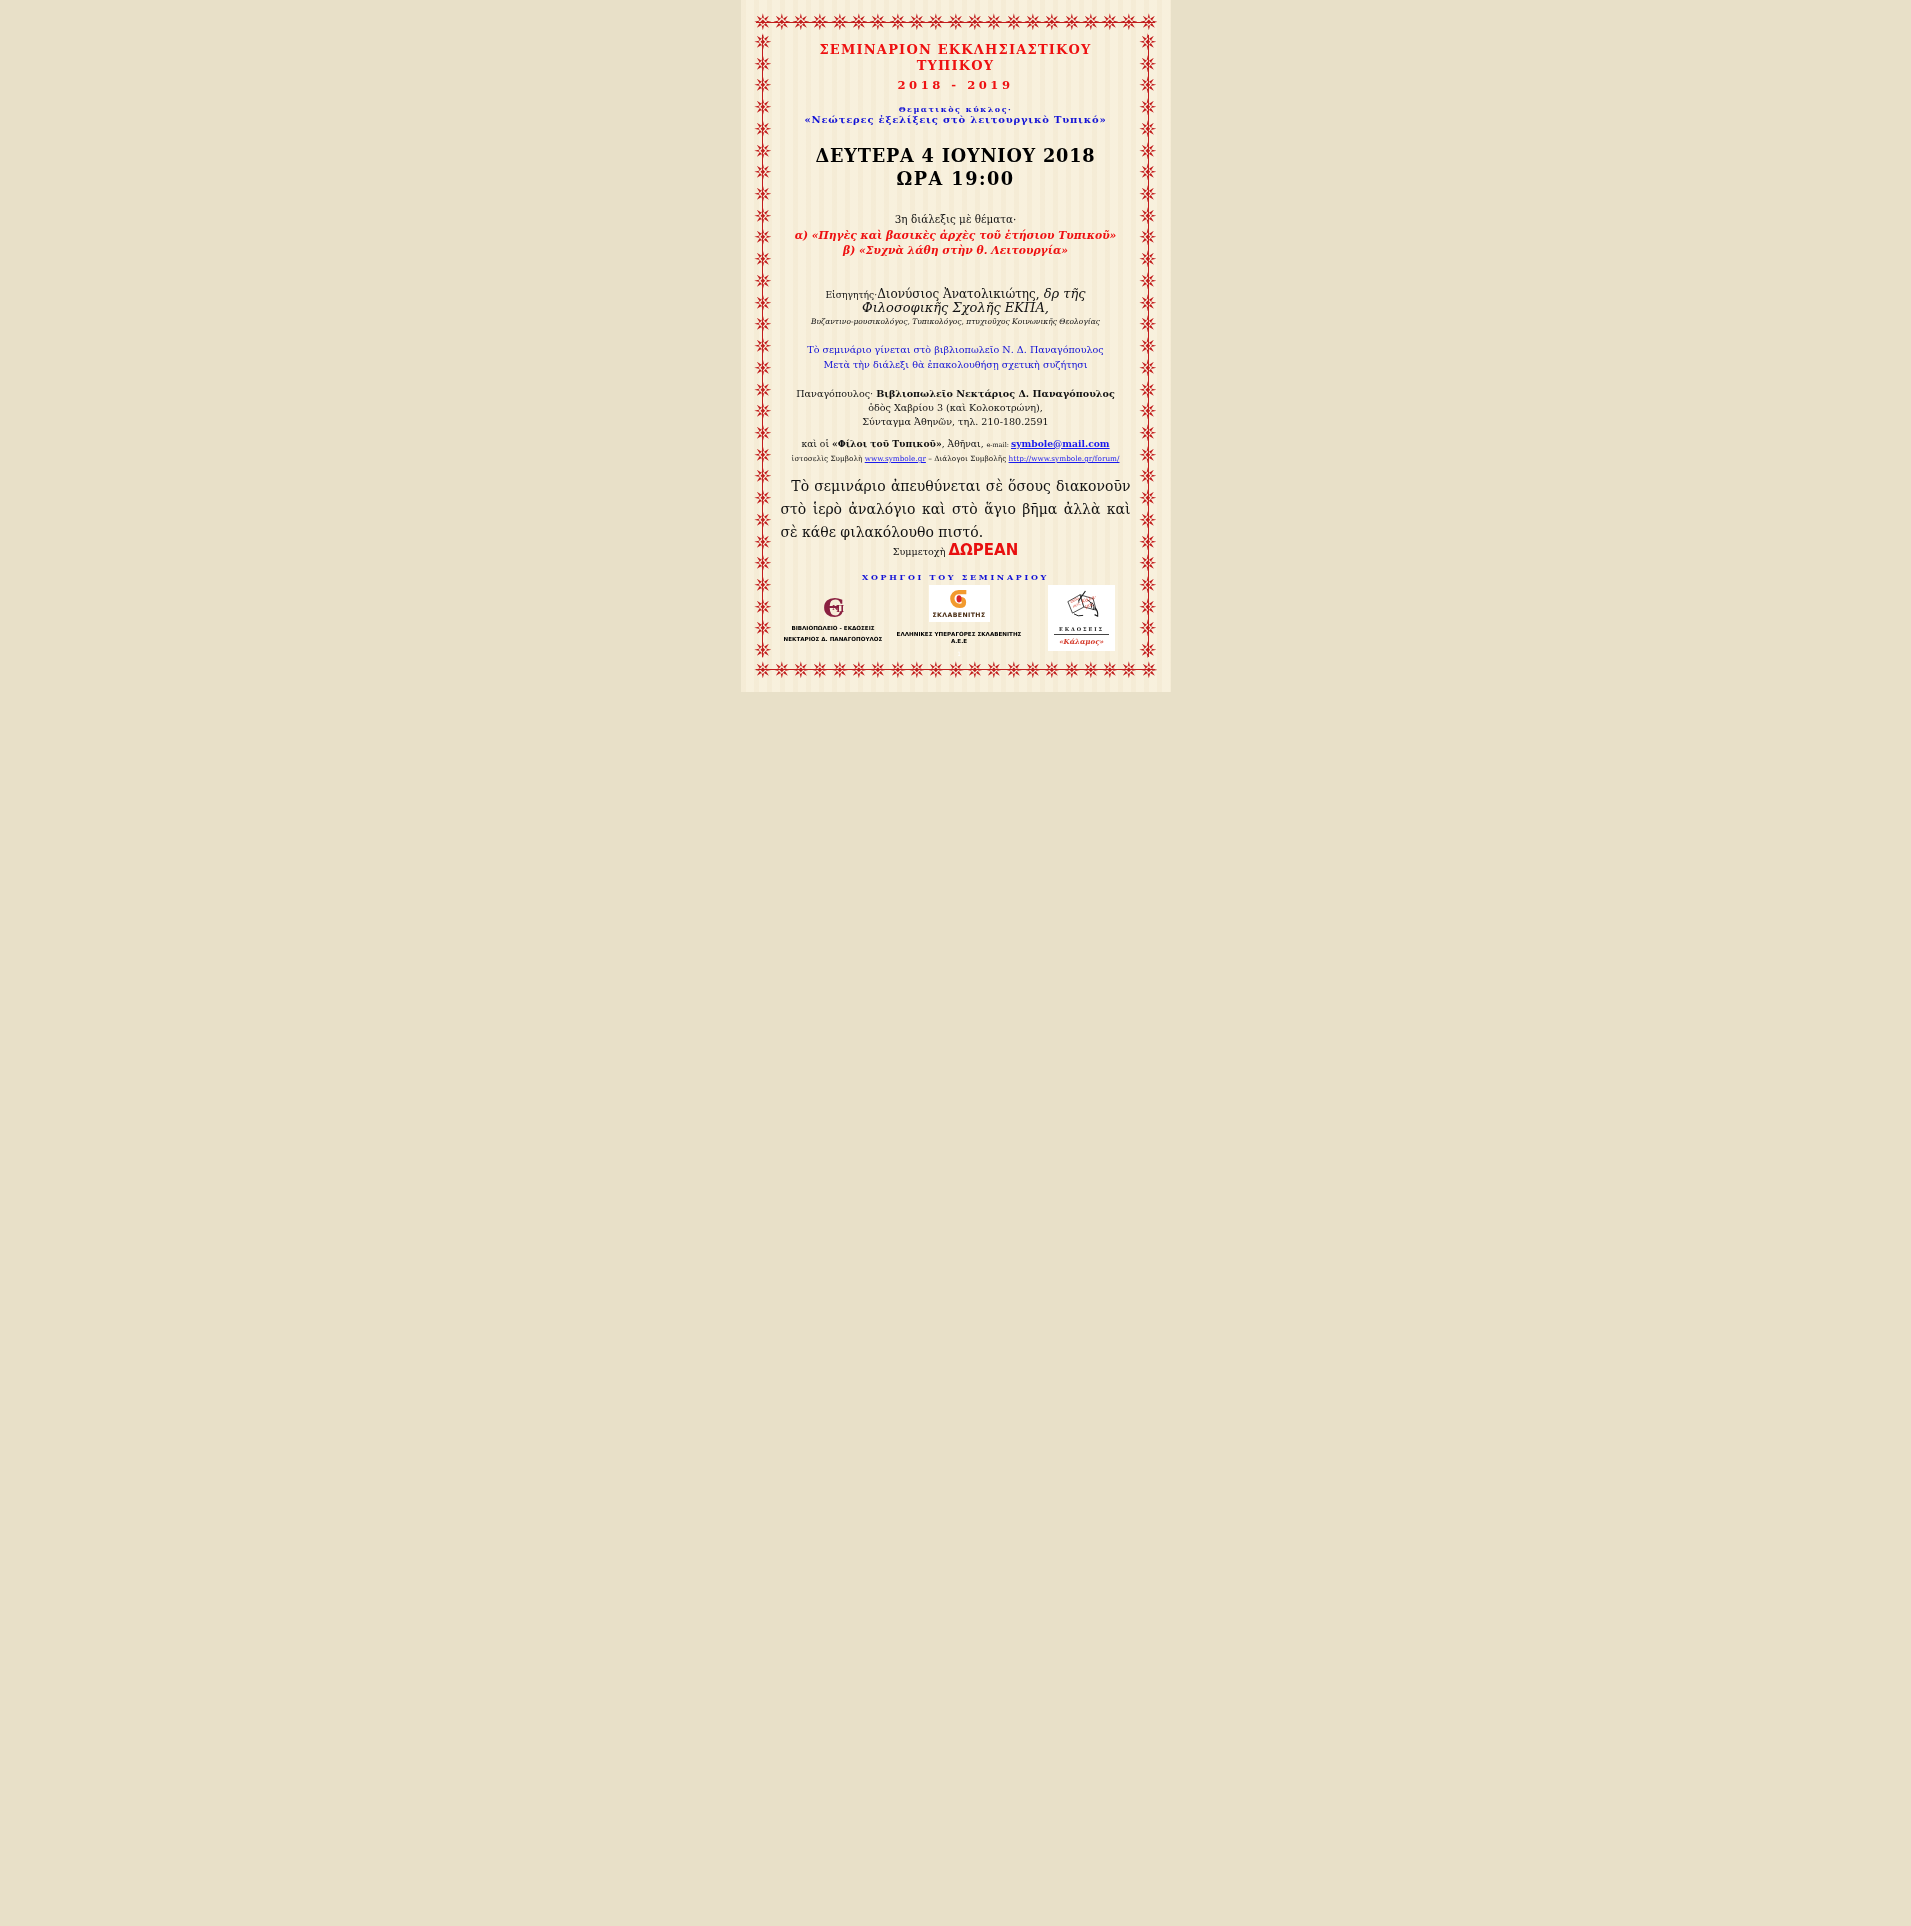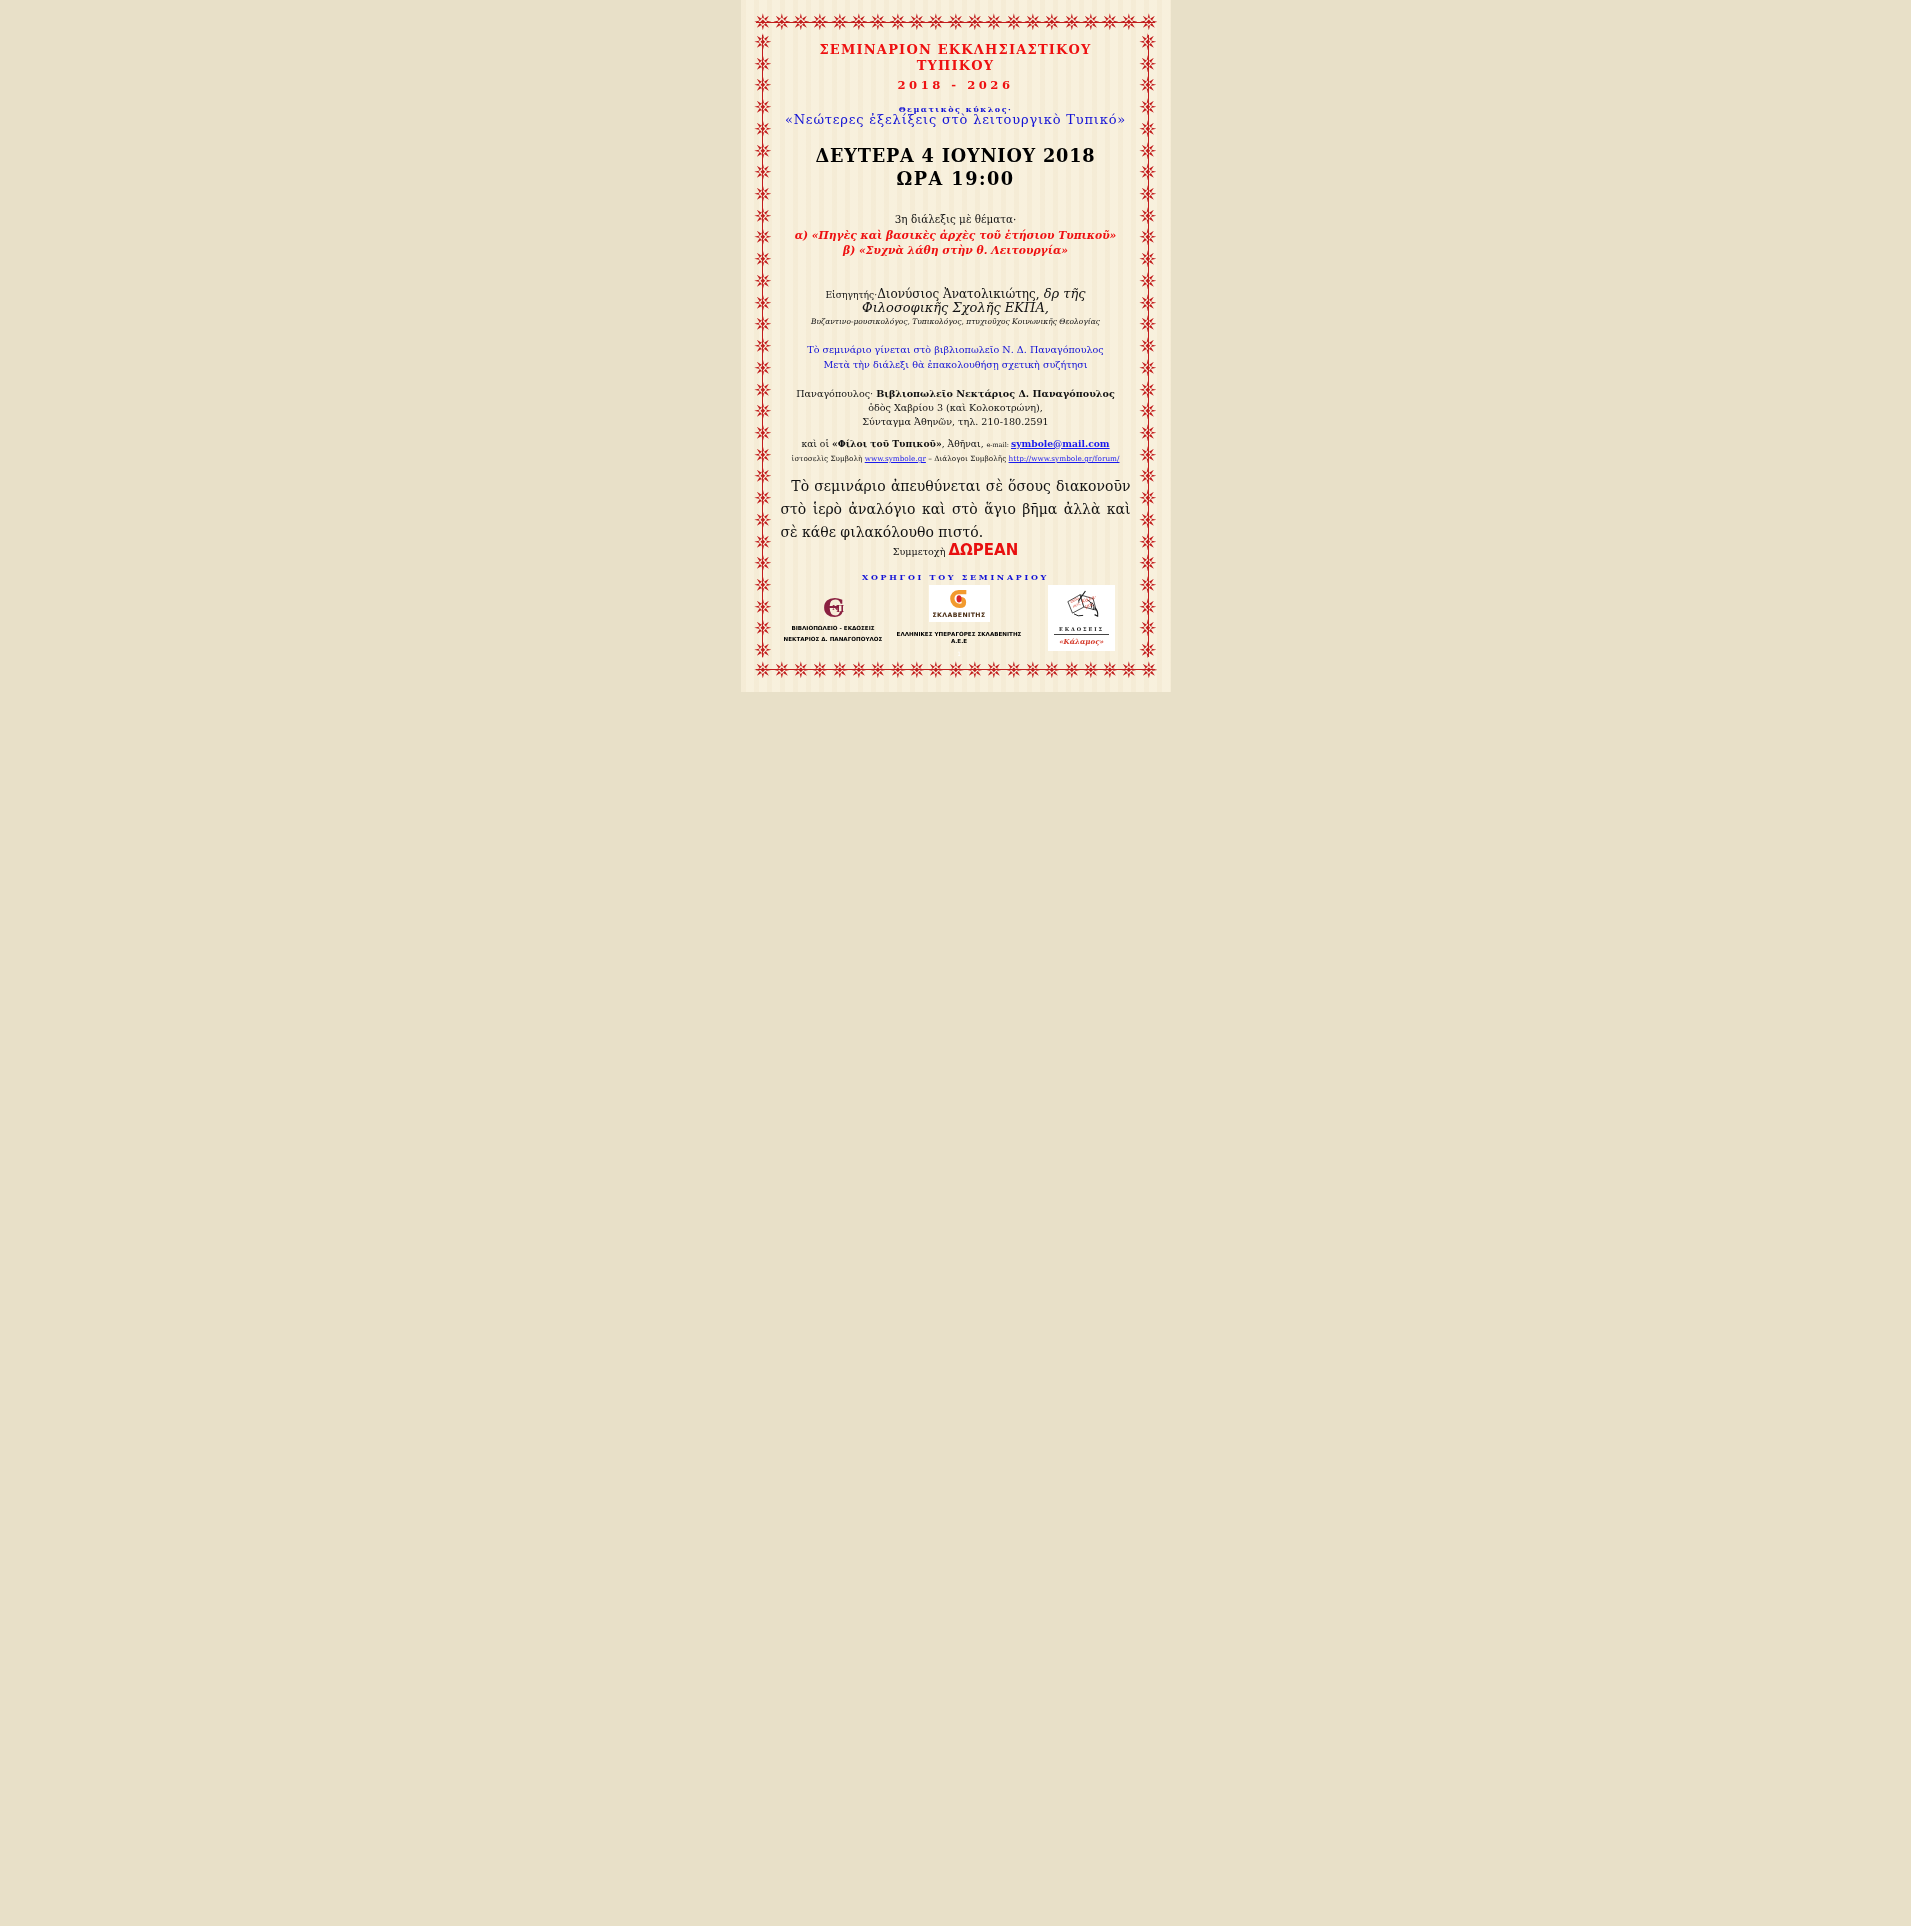--- a/index.html
+++ b/index.html
@@ -22,21 +22,21 @@
   .border.v.left{left:13px}.border.v.right{right:13px}
   .border::before{content:"";position:absolute;background:#c21d1d;}
   .border.h::before{height:0.8px;left:2.3px;right:2.3px;top:8.9px;}
   .border.v::before{width:0.8px;top:2.3px;bottom:2.3px;left:8.9px;}
   .star{width:17.7px;height:17.7px;flex:0 0 auto;}
   
   .content{position:absolute;left:40px;right:40px;top:39px;z-index:2;text-align:center;}
   .title1{margin:3.1px 0 0;font-size:13px;line-height:15.4px;font-weight:bold;letter-spacing:1.2px;color:#ee1111;font-family:"DejaVu Serif",serif;}
   .title2{margin-top:5.4px;font-size:11.6px;line-height:14px;font-weight:bold;letter-spacing:3.5px;color:#ee1111;}
   .theme-label{margin-top:11.6px;font-size:8px;line-height:10px;font-weight:bold;letter-spacing:1.5px;color:#1212d6;}
-  .theme-sub{margin-top:1.5px;font-size:13px;line-height:10.8px;font-weight:normal;letter-spacing:0.8px;color:#1212d6;}
+  .theme-sub{margin-top:1.5px;font-size:10px;line-height:10.8px;font-weight:bold;letter-spacing:0.8px;color:#1212d6;}
   .date-line{margin-top:19px;font-size:17.7px;line-height:21px;font-weight:bold;letter-spacing:0.8px;color:#000;}
   .time-line{margin-top:1.5px;font-size:17.7px;line-height:21px;font-weight:bold;letter-spacing:1.5px;color:#000;}
   .lecture-intro{margin-top:24px;font-size:10.4px;line-height:13px;color:#111;}
   .topic{font-size:10.8px;line-height:15.4px;font-weight:bold;font-style:italic;color:#ee1111;}
   .topic.first{margin-top:2.3px;}
   .speaker{margin-top:28px;font-size:9.2px;line-height:13px;color:#111;}
   .speaker .name{font-weight:normal;font-size:12px;}
   .speaker .creds{font-style:italic;font-size:13px;}
   .creds2{margin-top:2.3px;font-style:italic;font-size:7.5px;line-height:10px;color:#111;}
   .venue{font-size:9.6px;line-height:14.6px;color:#1212d6;}
@@ -394,21 +394,21 @@
         <use href="#star8"></use>
       </svg>
       <svg class="star" viewBox="0 0 50 50">
         <use href="#star8"></use>
       </svg>
     </div>
 
   <div class="content">
 
     <h1 class="title1">ΣΕΜΙΝΑΡΙΟΝ ΕΚΚΛΗΣΙΑΣΤΙΚΟΥ ΤΥΠΙΚΟΥ</h1>
-    <div class="title2">2018 - 2026</div>
+    <div class="title2">2018 - 2019</div>
 
     <div class="theme-label">Θεματικὸς κύκλος·</div>
     <div class="theme-sub">«Νεώτερες ἐξελίξεις στὸ λειτουργικὸ Τυπικό»</div>
 
     <div class="date-line">ΔΕΥΤΕΡΑ 4 ΙΟΥΝΙΟΥ 2018</div>
     <div class="time-line">ΩΡΑ 19:00</div>
 
     <div class="lecture-intro">3η διάλεξις μὲ θέματα·</div>
     <div class="topic first">α) «Πηγὲς καὶ βασικὲς ἀρχὲς τοῦ ἐτήσιου Τυπικοῦ»</div>
     <div class="topic">β) «Συχνὰ λάθη στὴν θ. Λειτουργία»</div>

